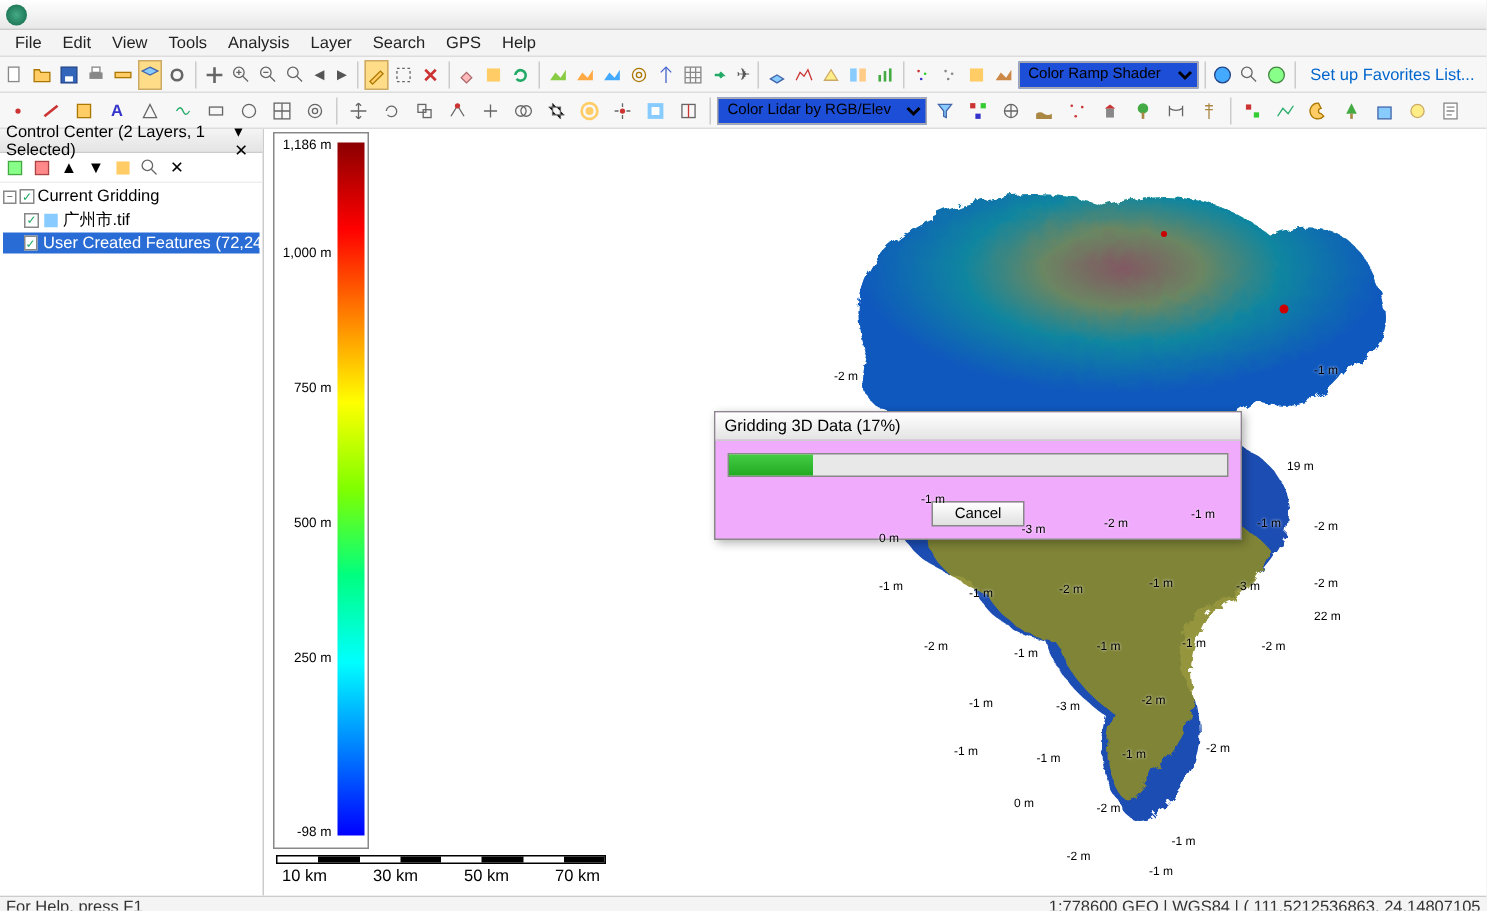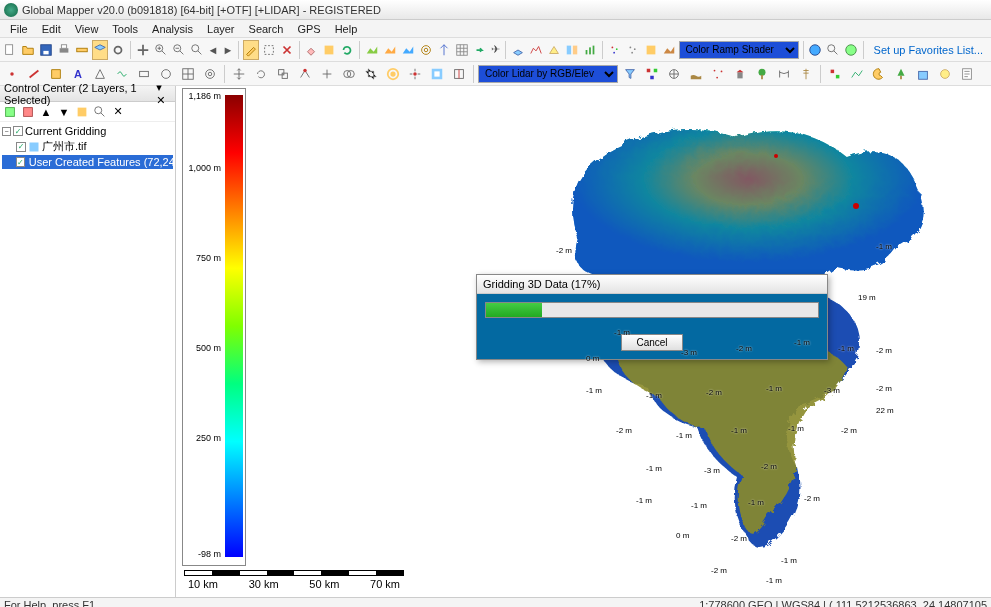--- a/index.html
+++ b/index.html
@@ -28,38 +28,37 @@
 .canvas { flex: 1; position: relative; background: #fff; }
 .legend { position: absolute; left: 6px; top: 2px; width: 64px; height: 478px; background: #fff; border: 1px solid #888; }
 .legend-bar { position: absolute; left: 42px; top: 6px; width: 18px; height: 462px; background: linear-gradient(to bottom,#8b0000,#ff0000,#ff8000,#ffff00,#80ff00,#00ff80,#00ffff,#0080ff,#0000ff); }
 .legend-tick { position: absolute; left: 2px; font-size: 9px; text-align: right; width: 36px; }
 .scalebar { position: absolute; left: 8px; top: 484px; width: 220px; }
 .scalebar-track { height: 6px; border: 1px solid #000; display: flex; }
 .scalebar-seg { flex: 1; }
 .scalebar-seg.b { background: #000; }
 .scalebar-labels { display: flex; justify-content: space-between; font-size: 9px; margin-top: 2px; padding: 0 4px; }
 .terrain { position: absolute; left: 320px; top: 10px; width: 480px; height: 480px; }
-.dialog { position: absolute; left: 300px; top: 188px; width: 352px; background: #0369a1; border: 1px solid #888; box-shadow: 2px 2px 6px rgba(0,0,0,0.3); }
+.dialog { position: absolute; left: 300px; top: 188px; width: 352px; background: #f0abfc; border: 1px solid #888; box-shadow: 2px 2px 6px rgba(0,0,0,0.3); }
 .dialog-title { background: linear-gradient(#fff,#e4e4e4); border-bottom: 1px solid #ccc; padding: 3px 6px; font-size: 11px; }
 .dialog-body { padding: 8px; }
 .dialog-body .msg { font-size: 10px; margin-bottom: 6px; }
 .progress { height: 16px; border: 1px solid #888; background: #e8e8e8; position: relative; }
 .progress-fill { height: 100%; background: linear-gradient(#4c4,#2a2); width: 17%; }
 .dialog-buttons { display: flex; justify-content: center; padding: 8px; align-items: flex-end; }
 .dlg-btn { padding: 2px 14px; border: 1px solid #888; background: linear-gradient(#fff,#e0e0e0); font-size: 10px; }
 .statusbar { height: 14px; background: #f4f4f4; border-top: 1px solid #ccc; display: flex; justify-content: space-between; align-items: center; padding: 0 4px; font-size: 10px; color: #333; }
 svg.icon { width: 14px; height: 14px; }
 .elevlabel { position: absolute; font-size: 8px; color: #000; text-shadow: 0 0 2px #fff; }
 </style>
 </head>
 <body>
 
 <div class="titlebar">
   <div class="app-icon"></div>
-  <div class="title">Global Mapper v20.0 (b091818) [64-bit] [+OTF] [+LIDAR] - REGISTERED</div>
 </div>
 
 <div class="menubar">
   <span>File</span>
   <span>Edit</span>
   <span>View</span>
   <span>Tools</span>
   <span>Analysis</span>
   <span>Layer</span>
   <span>Search</span>
@@ -632,21 +631,21 @@
       <div class="elevlabel" style="left: 665px; top: 340px;">-2 m</div>
       <div class="elevlabel" style="left: 470px; top: 378px;">-1 m</div>
       <div class="elevlabel" style="left: 528px; top: 380px;">-3 m</div>
       <div class="elevlabel" style="left: 585px; top: 376px;">-2 m</div>
       <div class="elevlabel" style="left: 460px; top: 410px;">-1 m</div>
       <div class="elevlabel" style="left: 515px; top: 415px;">-1 m</div>
       <div class="elevlabel" style="left: 572px; top: 412px;">-1 m</div>
       <div class="elevlabel" style="left: 628px; top: 408px;">-2 m</div>
       <div class="elevlabel" style="left: 500px; top: 445px;">0 m</div>
       <div class="elevlabel" style="left: 555px; top: 448px;">-2 m</div>
-      <div class="elevlabel" style="left: 682px; top: 207px;">19 m</div>
+      <div class="elevlabel" style="left: 682px; top: 220px;">19 m</div>
       <div class="elevlabel" style="left: 605px; top: 470px;">-1 m</div>
       <div class="elevlabel" style="left: 700px; top: 320px;">22 m</div>
       <div class="elevlabel" style="left: 535px; top: 480px;">-2 m</div>
       <div class="elevlabel" style="left: 590px; top: 490px;">-1 m</div>
     </div>
 </div>
 
 <div class="statusbar">
   <span>For Help, press F1</span>
   <span>1:778600  GEO | WGS84 | ( 111.5212536863, 24.14807105</span>

